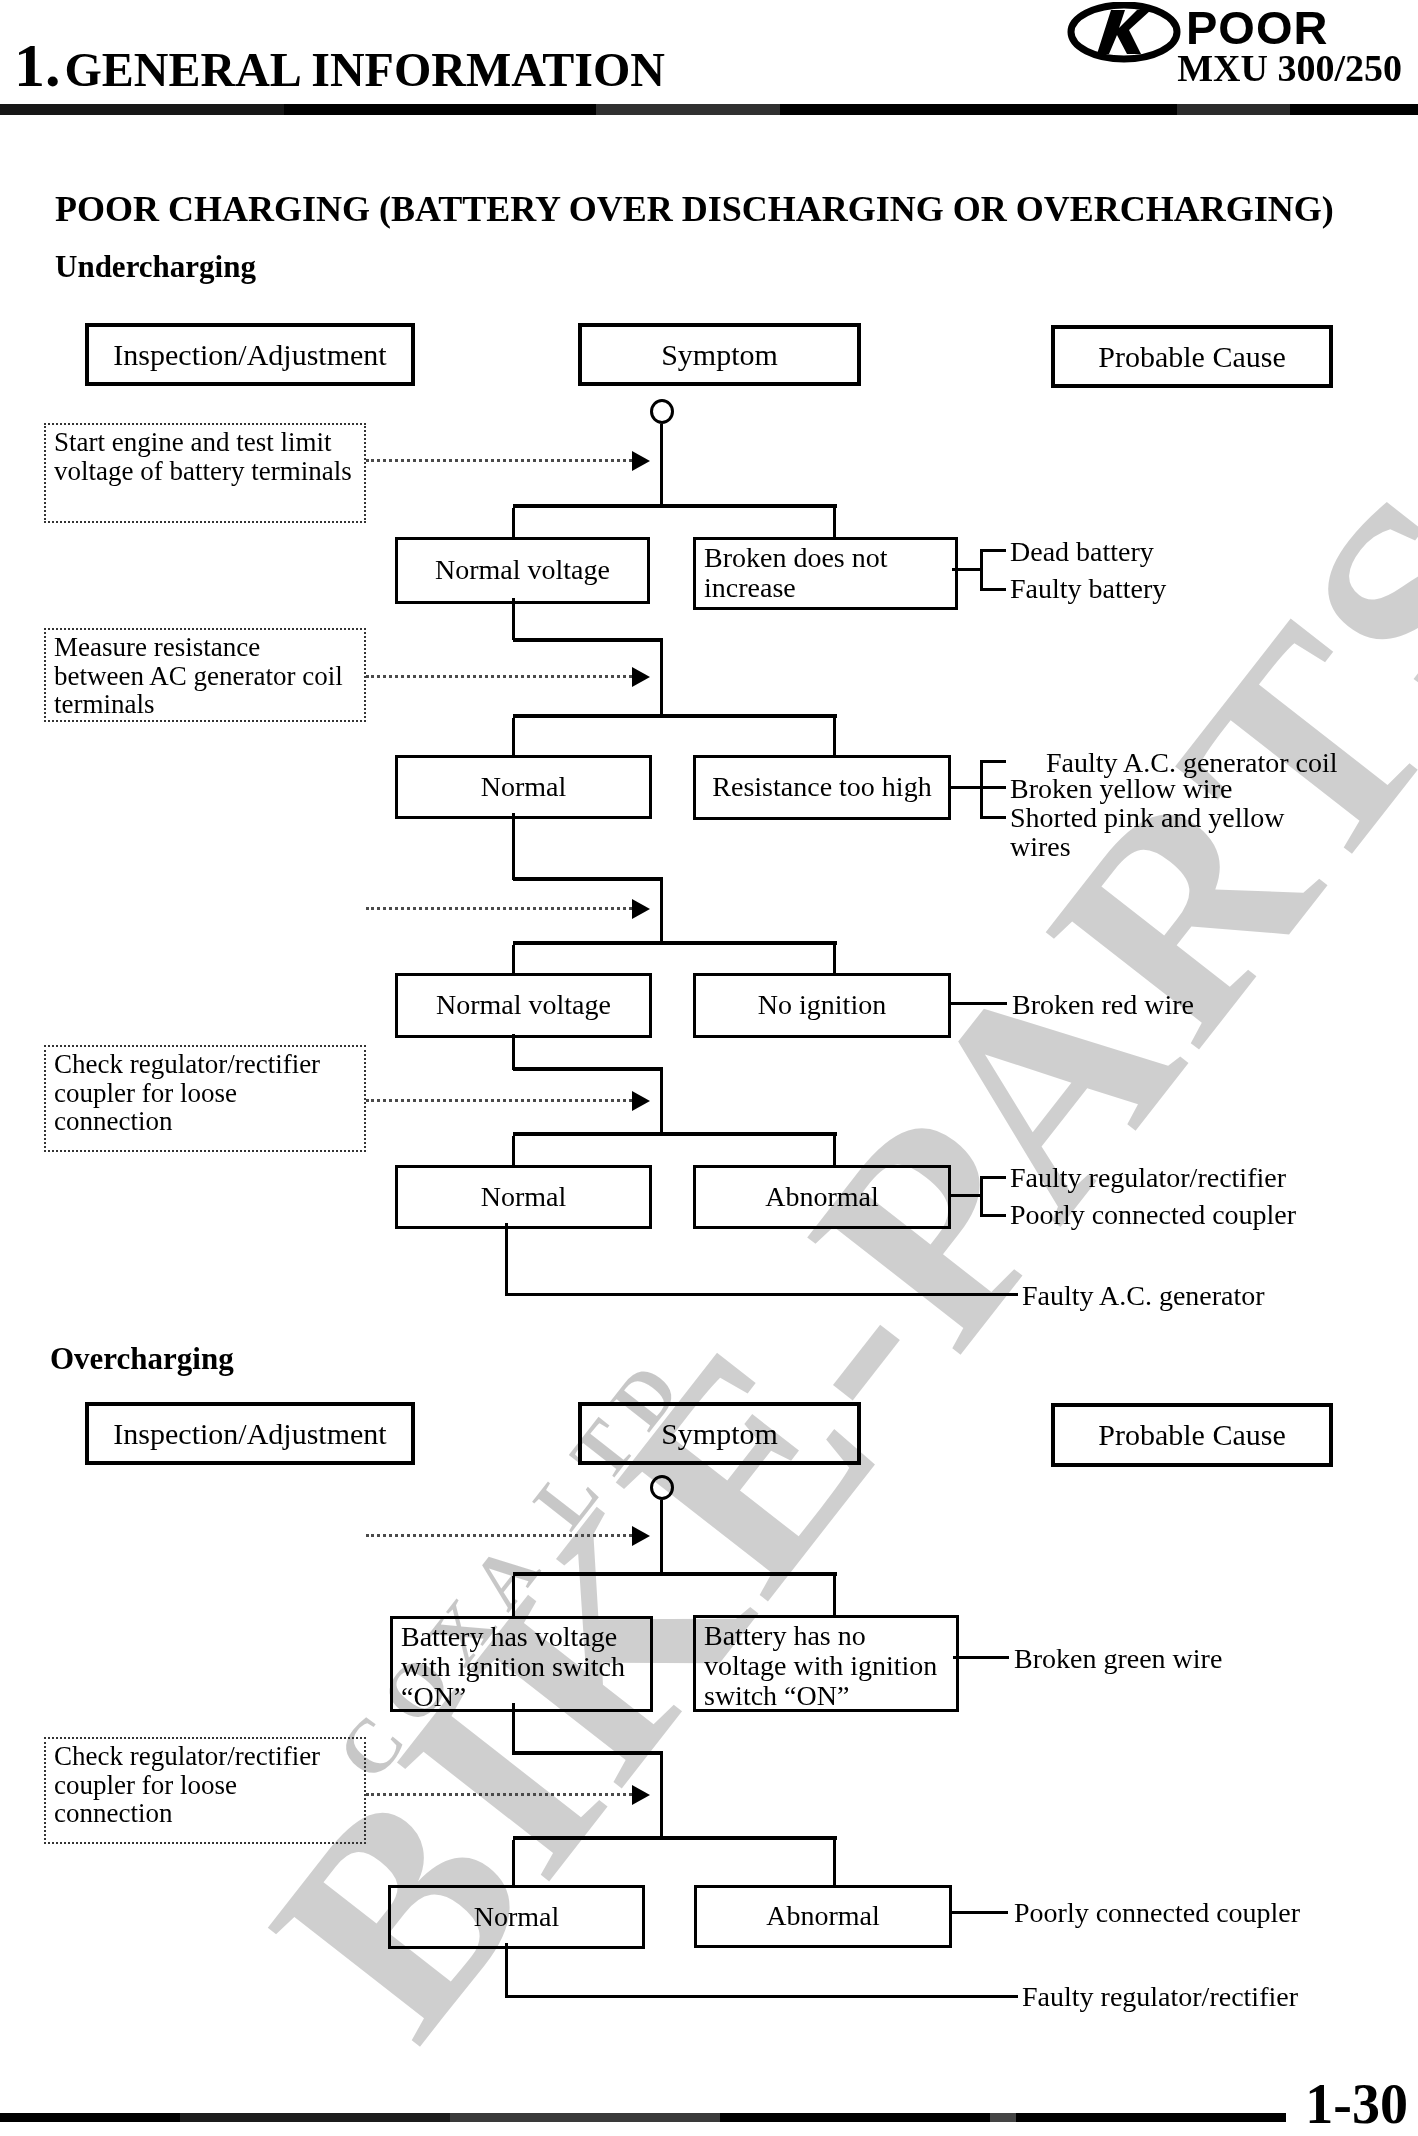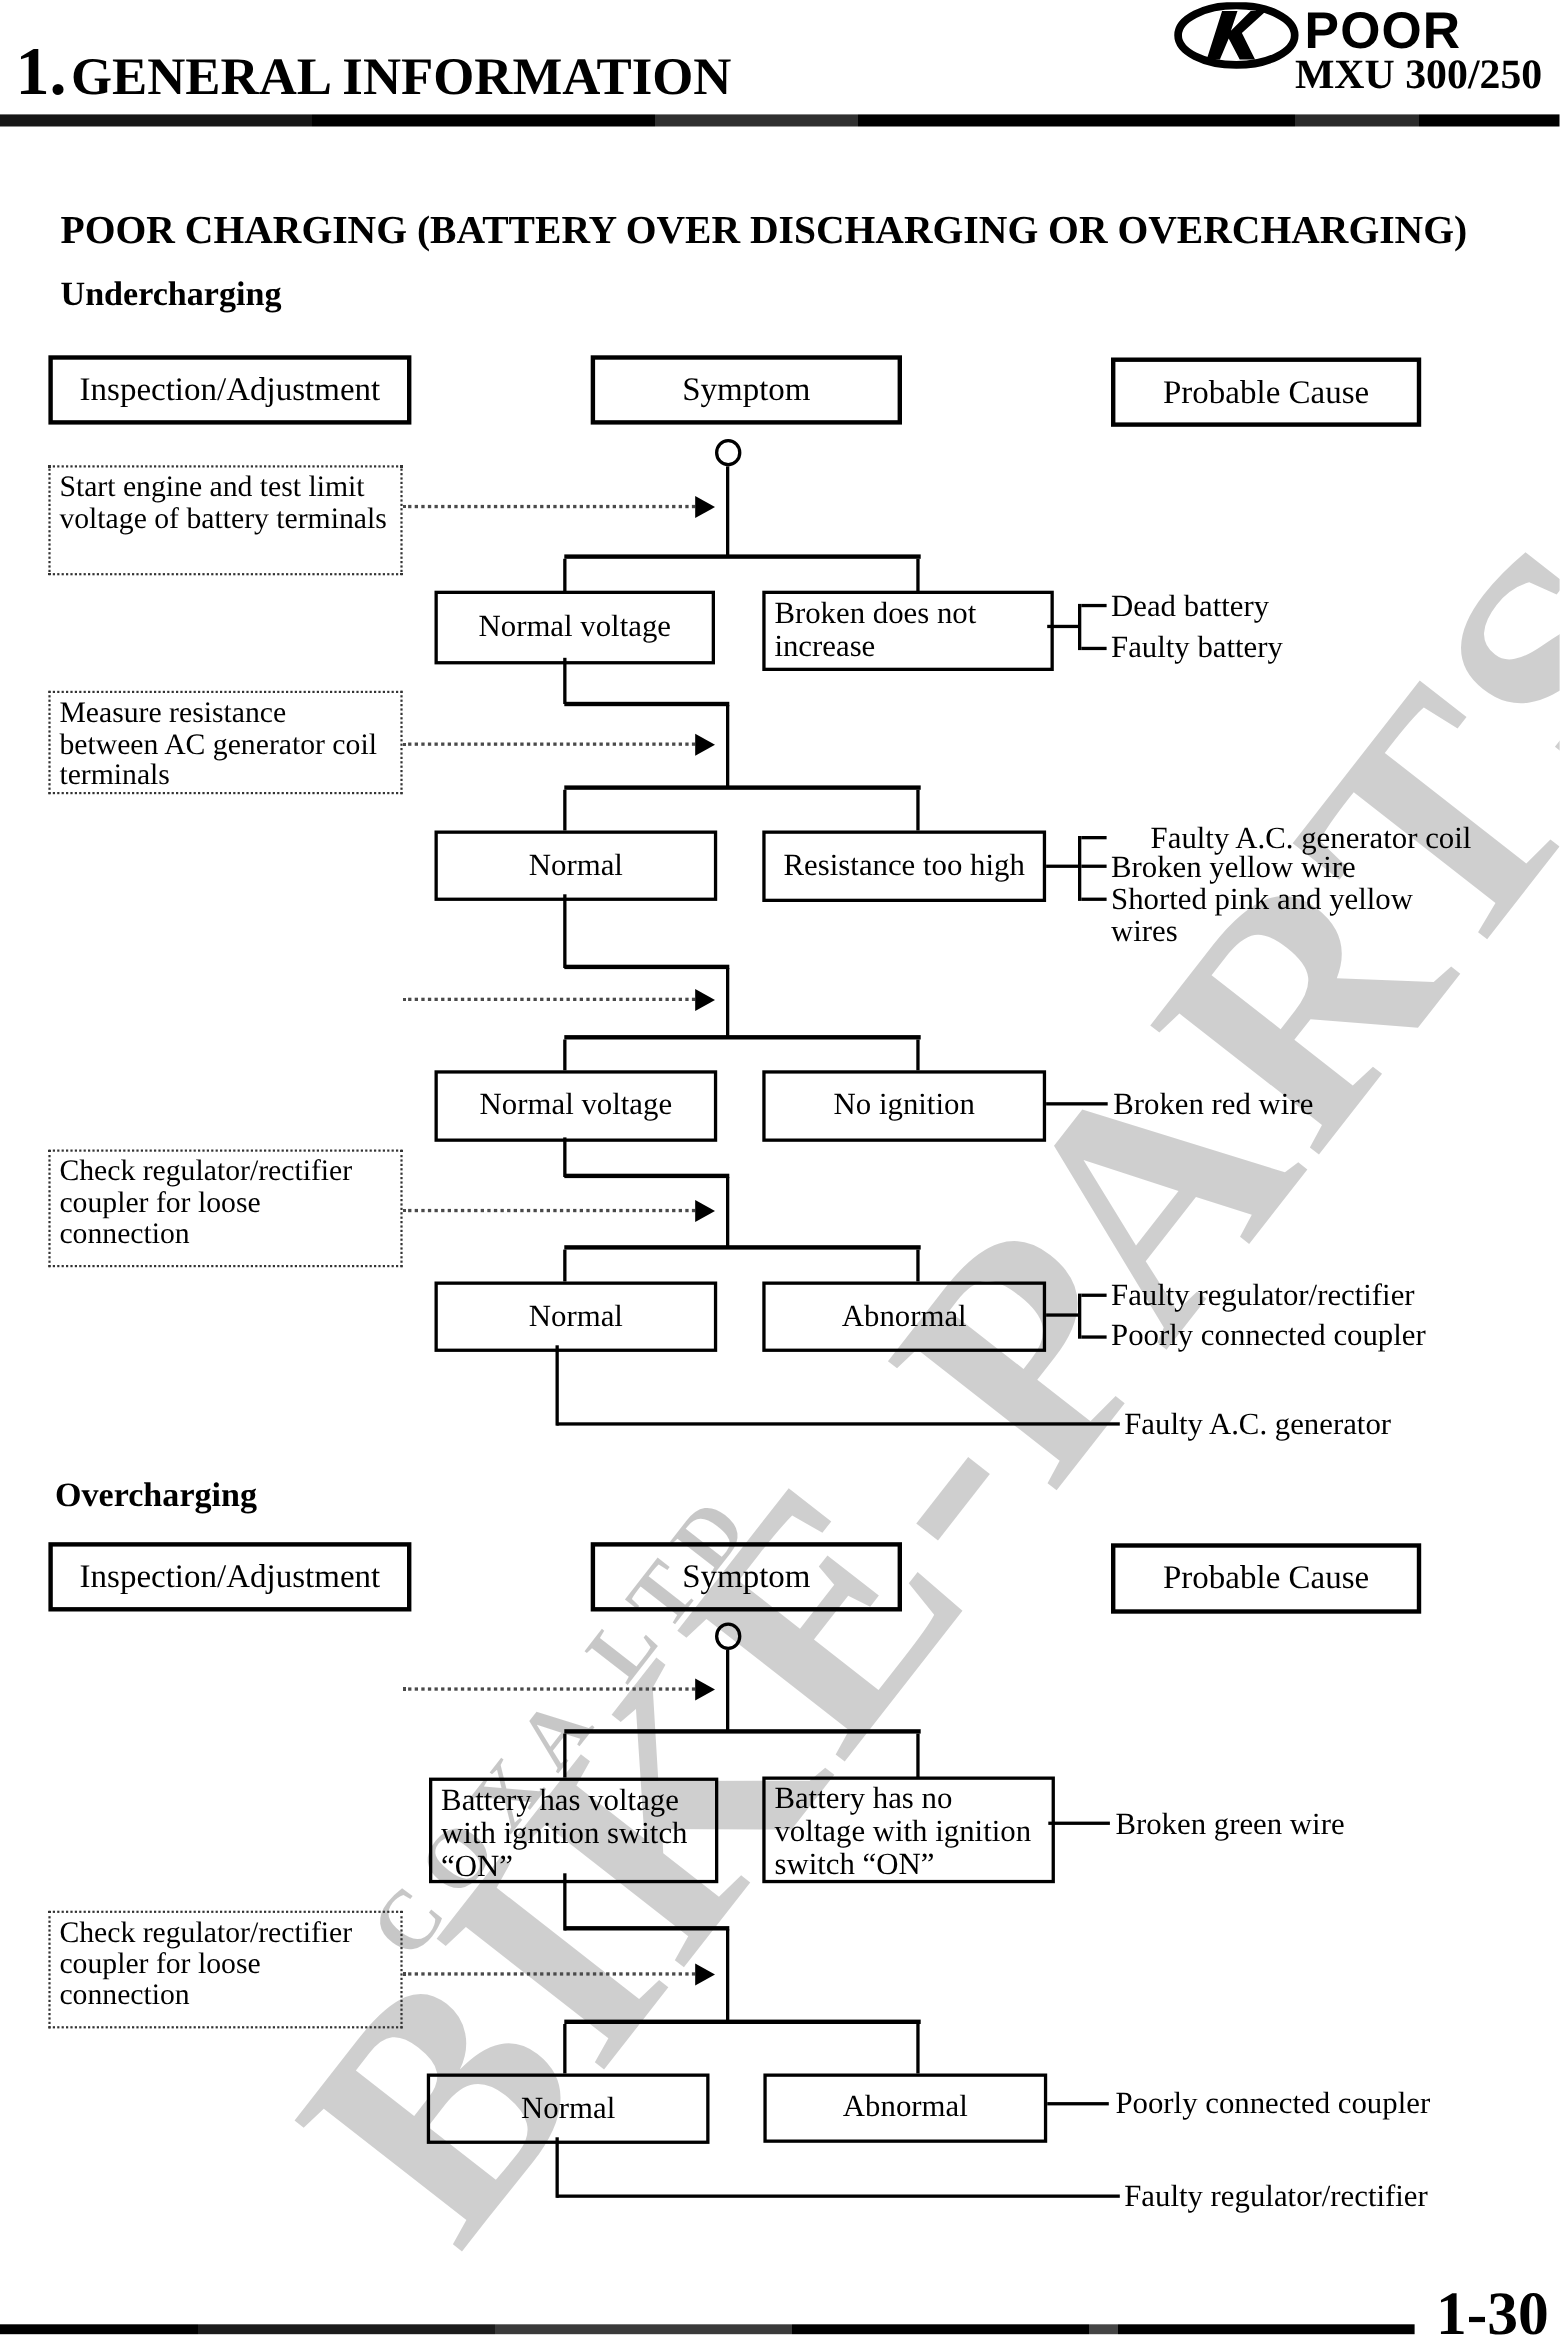--- a/index.html
+++ b/index.html
@@ -24,21 +24,21 @@
   .wm{position:absolute;white-space:nowrap;font-weight:bold;transform-origin:0 0;z-index:1;pointer-events:none;}
   .wm-main{left:205px;top:1885px;font-size:295px;letter-spacing:8px;color:rgba(0,0,0,0.19);transform:rotate(-52deg);}
   .wm-sub{left:320px;top:1742px;font-size:76px;letter-spacing:16px;color:rgba(0,0,0,0.22);transform:rotate(-52deg);}
 
   
   .title{position:absolute;left:55px;top:188px;font-size:36px;font-weight:bold;z-index:2;}
   .section-heading{position:absolute;font-size:31px;font-weight:bold;z-index:2;}
 
   
   .hdrbox{position:absolute;border:4px solid #000;display:flex;align-items:center;justify-content:center;
-          font-size:30px;text-align:center;z-index:2;}
+          font-size:30px;text-align:center;z-index:2;margin-left:41px;}
   .box{position:absolute;border:3px solid #000;display:flex;align-items:center;justify-content:center;
        font-size:28px;text-align:center;line-height:1.08;z-index:2;}
   .box.left{align-items:flex-start;justify-content:flex-start;text-align:left;padding:3px 8px;}
   .dotted{position:absolute;border:2px dotted #333;font-size:27px;line-height:1.06;padding:3px 8px;
           box-sizing:border-box;z-index:2;}
   .ln{position:absolute;background:#000;z-index:2;}
   .dotln{position:absolute;height:0;border-top:3px dotted #4a4a4a;z-index:2;}
   .arr{position:absolute;width:0;height:0;border-left:18px solid #000;
        border-top:10px solid transparent;border-bottom:10px solid transparent;z-index:2;}
   .circle{position:absolute;width:18px;height:19px;border:3px solid #000;border-radius:50%;z-index:2;}

